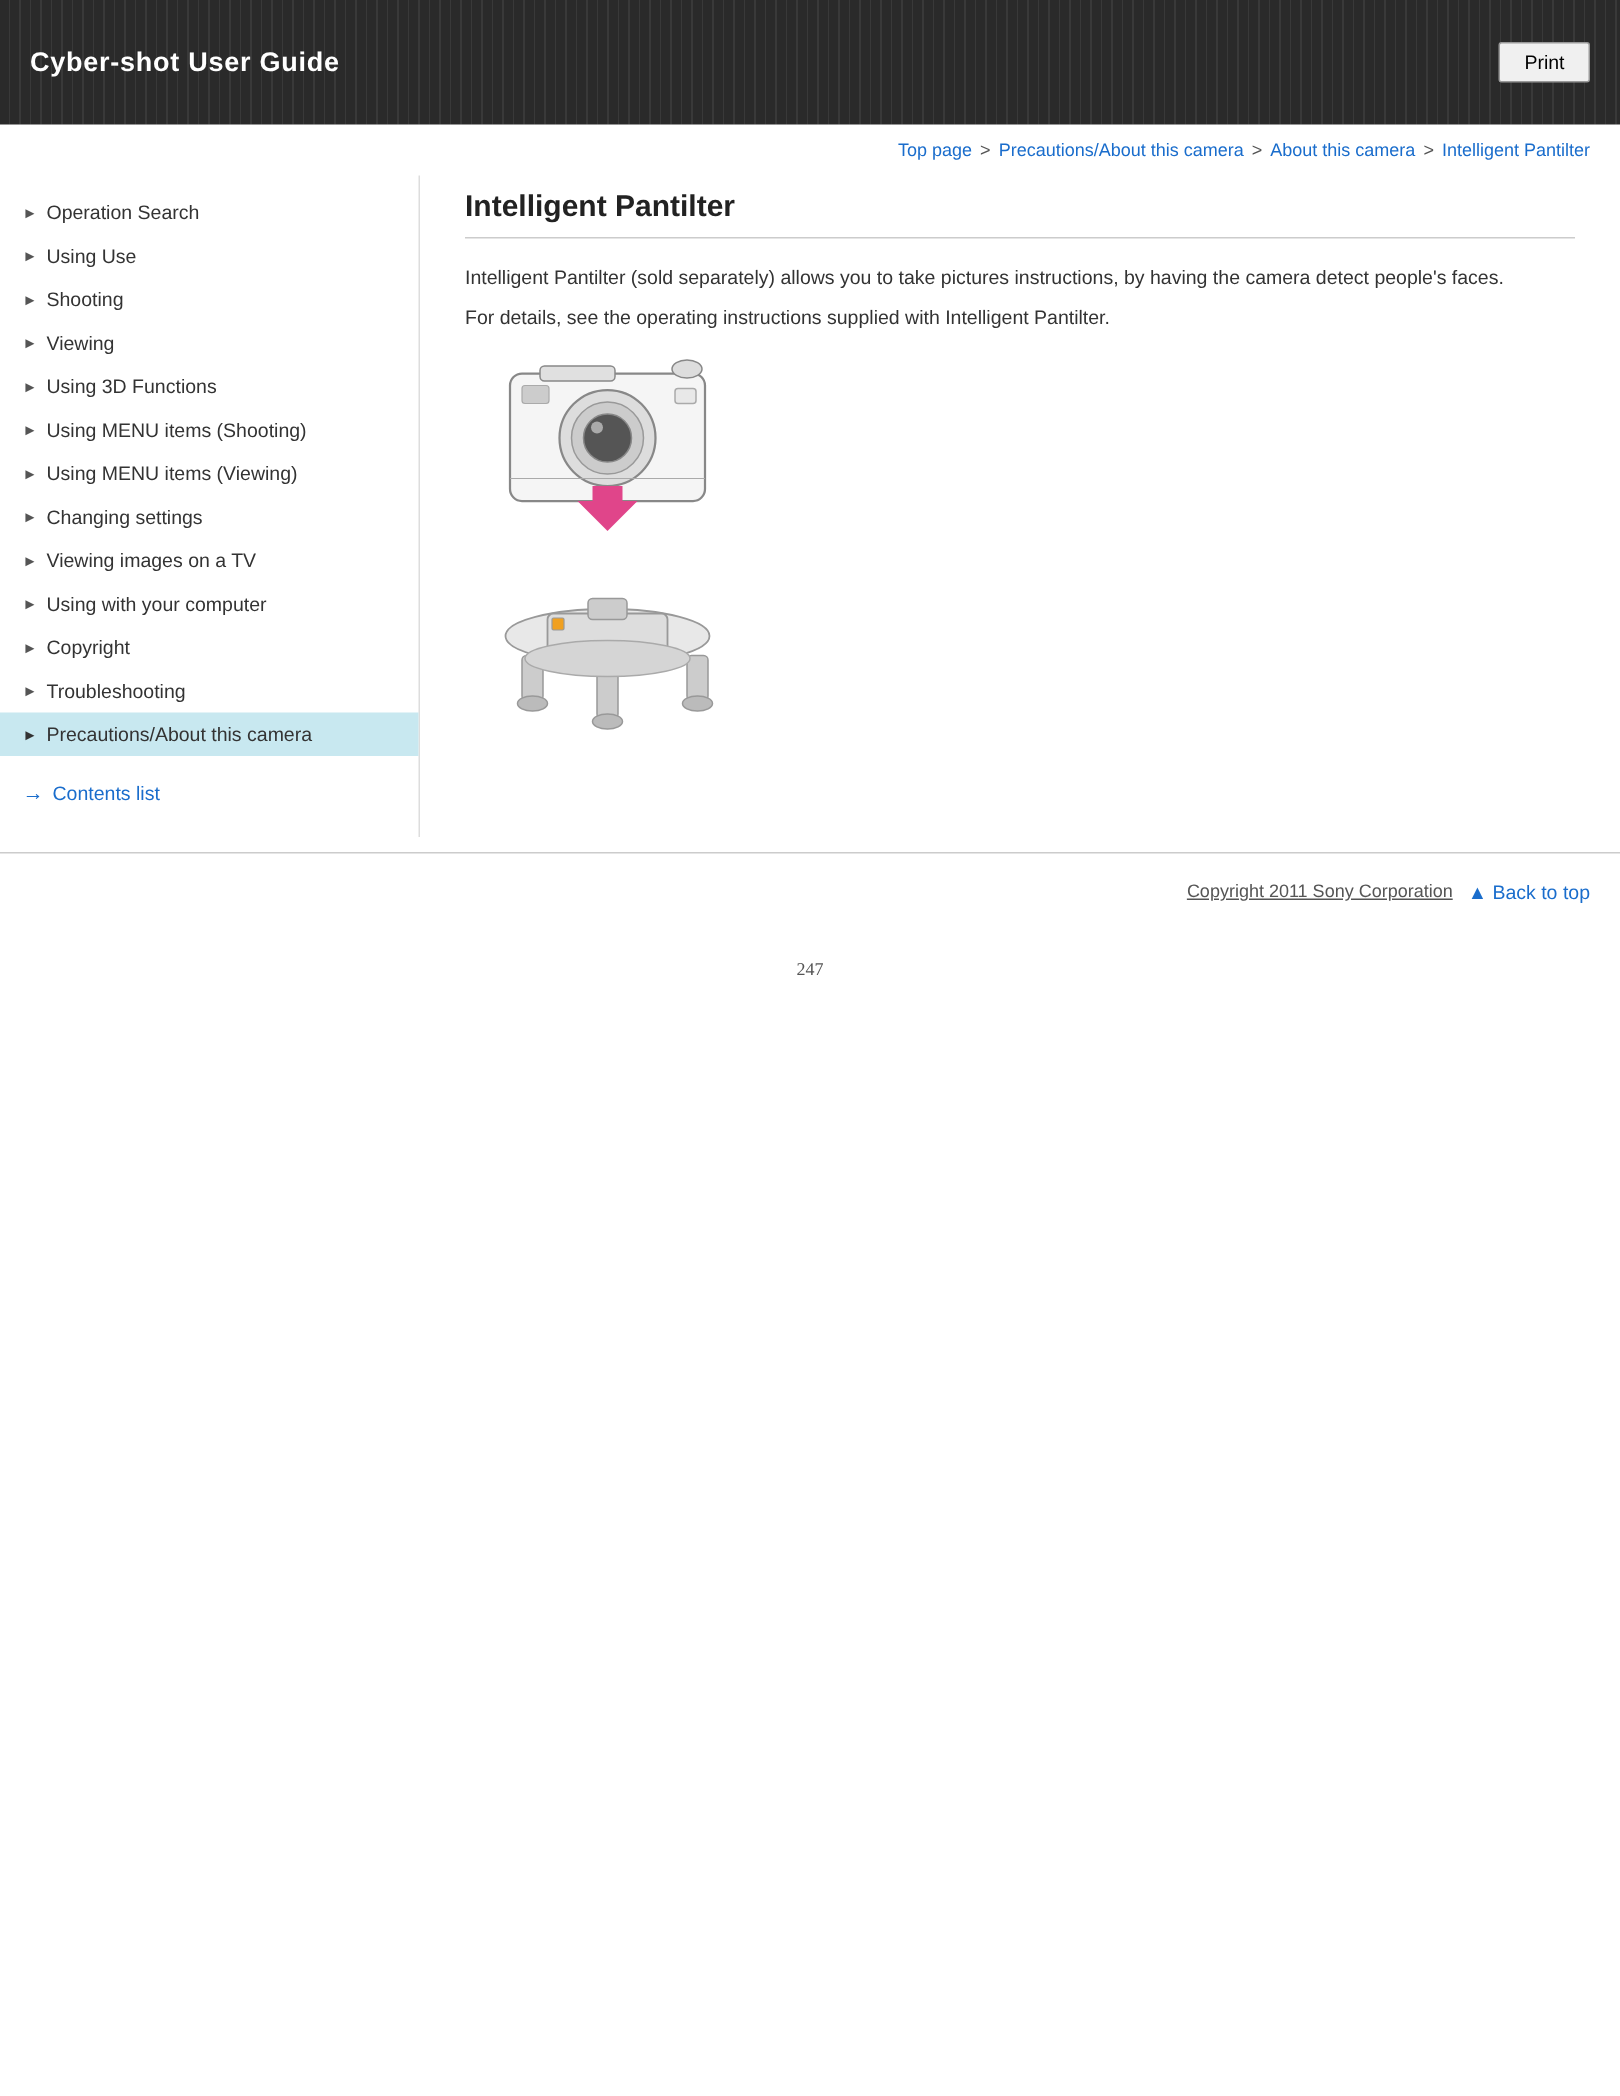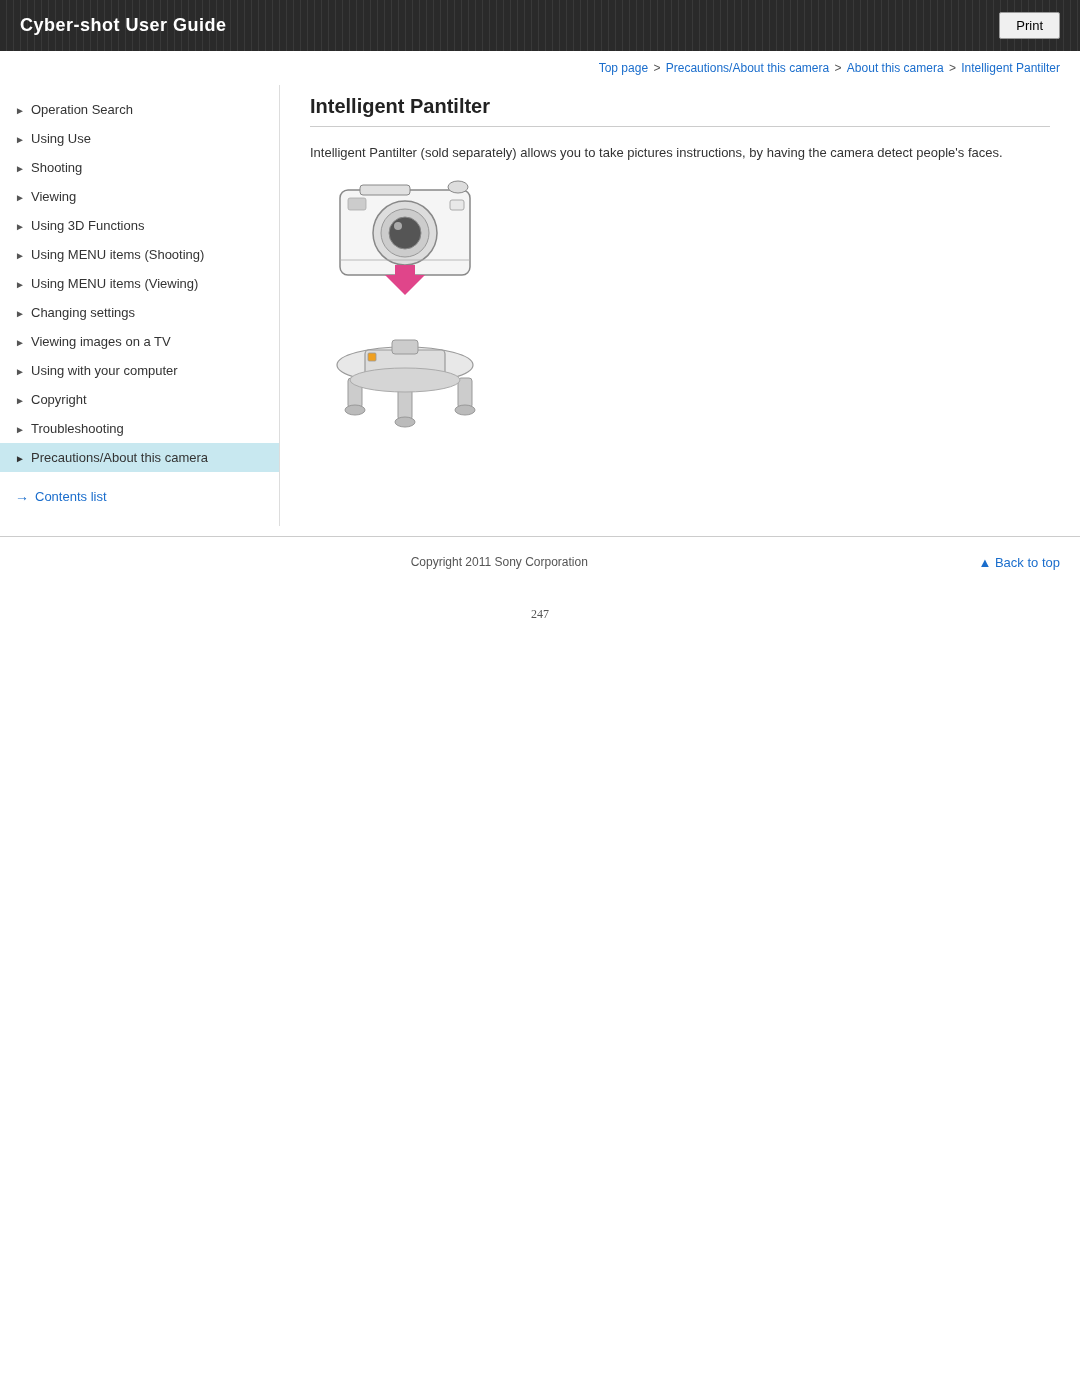--- a/index.html
+++ b/index.html
@@ -14,21 +14,21 @@
     
     .header {
       background: #2a2a2a;
       background-image: repeating-linear-gradient(
         90deg,
         transparent,
         transparent 6px,
         rgba(255,255,255,0.07) 6px,
         rgba(255,255,255,0.07) 7px
       );
-      padding: 12px 20px;
+      padding: 28px 20px;
       display: flex;
       align-items: center;
       justify-content: space-between;
     }
     .header-title {
       color: #fff;
       font-size: 18px;
       font-weight: bold;
       letter-spacing: 0.5px;
     }
@@ -146,25 +146,26 @@
       justify-content: space-between;
       align-items: center;
       margin-top: 10px;
     }
     .back-to-top {
       color: #1a6dcc;
       text-decoration: none;
       font-size: 13px;
     }
     .copyright {
-      text-align: center;
+      text-align: right;
       font-size: 12px;
       color: #555;
       padding: 10px;
       flex: 1;
+      text-decoration: underline;
     }
 
     .page-number {
       text-align: center;
       font-size: 12px;
       color: #555;
       padding: 20px 0 10px 0;
       font-family: Liberation Serif, serif;
     }
   </style>
@@ -247,20 +248,21 @@
         <span class="arrow-right">→</span>
         <span>Contents list</span>
       </a>
     </div>
   </nav>
 
   <div class="content">
     <h1 class="page-title">Intelligent Pantilter</h1>
 
     <p class="content-text">Intelligent Pantilter (sold separately) allows you to take pictures instructions, by having the camera detect people's faces.</p>
+    <p class="content-text">For details, see the operating instructions supplied with Intelligent Pantilter.</p>
 
     <div class="camera-svg-container">
       <svg width="200" height="280" viewBox="0 0 200 280" xmlns="http://www.w3.org/2000/svg">
 
         <rect x="30" y="20" width="130" height="85" rx="8" ry="8" fill="#f5f5f5" stroke="#888" stroke-width="1.5"></rect>
 
         <rect x="50" y="15" width="50" height="10" rx="3" fill="#e0e0e0" stroke="#888" stroke-width="1"></rect>
 
         <circle cx="95" cy="63" r="32" fill="#ddd" stroke="#888" stroke-width="1.5"></circle>
 

